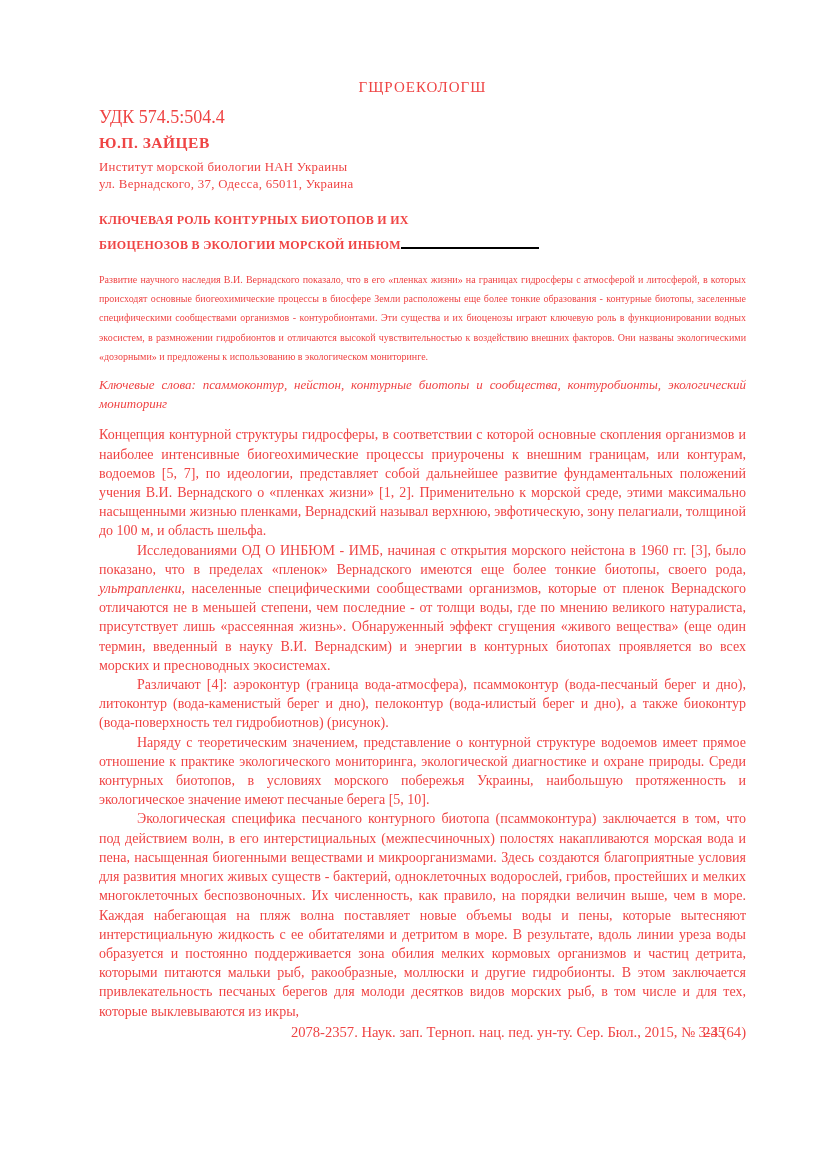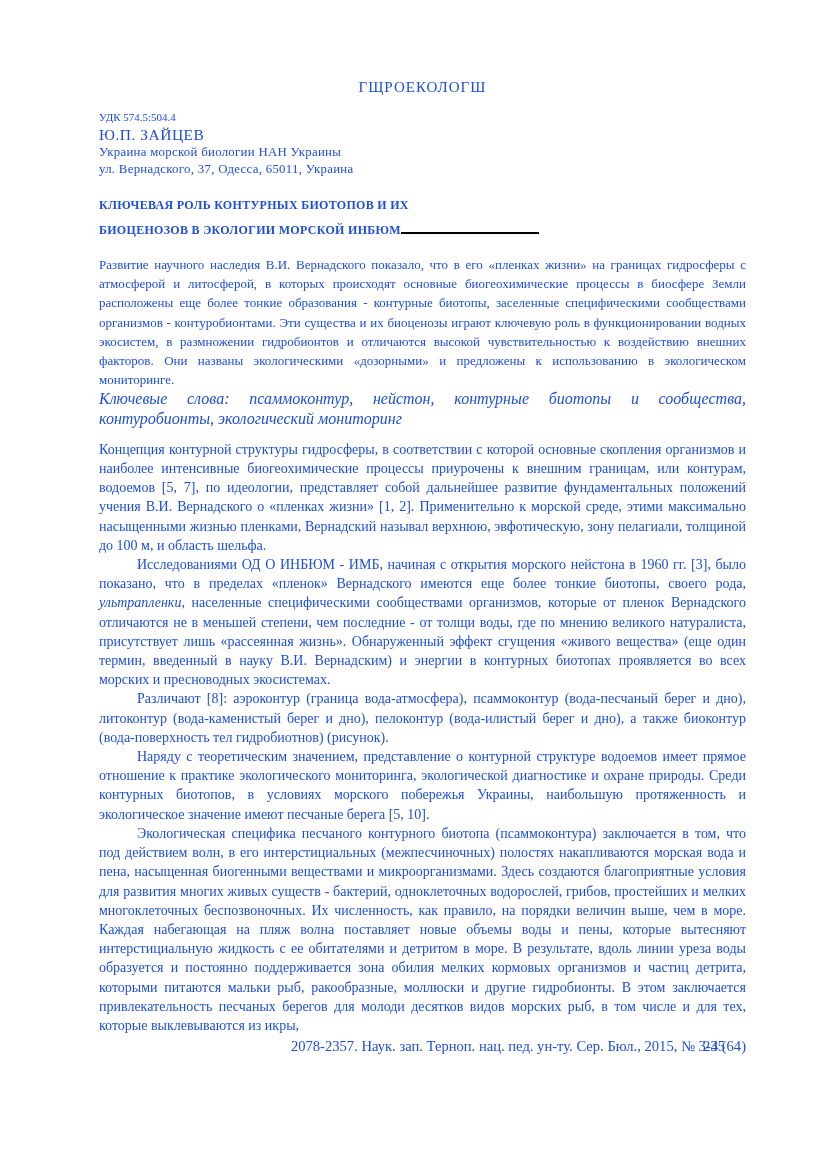--- a/index.html
+++ b/index.html
@@ -1,54 +1,55 @@
 <!DOCTYPE html>
 <html lang="ru"><head>
 <meta charset="utf-8">
 <style>
   html,body{margin:0;padding:0;background:#e8e8e8;}
   .page{
     position:relative;
     width:826px;height:1169px;
     margin:0 auto;
     background:#ffffff;
-    color:#1d4ed8;
+    color:#ef4444;
     font-family:"Liberation Serif","DejaVu Serif",serif;
     overflow:hidden;
     box-sizing:border-box;
     padding:78px 80px 0 99px;
   }
   .journal-header{
     text-align:center;
     font-size:15px;line-height:18px;
     letter-spacing:1px;
     margin-bottom:12px;
   }
-  .udk{font-size:11px;line-height:18px;margin-bottom:0;}
-  .author{font-size:15.5px;line-height:18px;letter-spacing:.5px;}
+  .udk{font-size:18px;line-height:18px;margin-bottom:8px;}
+  .author{font-size:15.5px;line-height:18px;letter-spacing:.5px;margin-bottom:7px;font-weight:bold;}
   .affiliation{font-size:12.8px;line-height:17px;letter-spacing:.3px;}
   .article-title{
     margin-top:15px;
     font-weight:bold;
     font-size:12px;line-height:25px;
     letter-spacing:.3px;
   }
   .title-underline{
     display:inline-block;
     width:138px;
     border-bottom:2px solid #000;
     height:1px;
   }
   .abstract{
     margin-top:12px;
-    font-size:13px;line-height:19.2px;
+    font-size:10px;line-height:19.2px;
     text-align:justify;
   }
   .keywords{
-    font-size:16px;line-height:19.2px;
+    margin-top:9px;
+    font-size:13px;line-height:19.2px;
     font-style:italic;
     text-align:justify;
   }
   .body-text{
     margin-top:12px;
     font-size:14px;line-height:19.2px;
     text-align:justify;
   }
   .body-text p{margin:0;}
   .body-text p.indent{text-indent:38px;}
@@ -69,37 +70,37 @@
 
 <div class="page">
 
   <div class="journal-header">ГЩРОЕКОЛОГШ</div>
 
   <div class="udk">УДК 574.5:504.4</div>
 
   <div class="author">Ю.П. ЗАЙЦЕВ</div>
 
   <div class="affiliation">
-    <div>Украина морской биологии НАН Украины</div>
+    <div>Институт морской биологии НАН Украины</div>
     <div>ул. Вернадского, 37, Одесса, 65011, Украина</div>
   </div>
 
   <div class="article-title">
     <div>КЛЮЧЕВАЯ РОЛЬ КОНТУРНЫХ БИОТОПОВ И ИХ</div>
     <div><span>БИОЦЕНОЗОВ В ЭКОЛОГИИ МОРСКОЙ ИНБЮМ</span><span class="title-underline"></span></div>
   </div>
 
   <div class="abstract">Развитие научного наследия В.И. Вернадского показало, что в его «пленках жизни» на границах гидросферы с атмосферой и литосферой, в которых происходят основные биогеохимические процессы в биосфере Земли расположены еще более тонкие образования - контурные биотопы, заселенные специфическими сообществами организмов - контуробионтами. Эти существа и их биоценозы играют ключевую роль в функционировании водных экосистем, в размножении гидробионтов и отличаются высокой чувствительностью к воздействию внешних факторов. Они названы экологическими «дозорными» и предложены к использованию в экологическом мониторинге.</div>
 
   <div class="keywords"><span>Ключевые слова:</span><span> псаммоконтур, нейстон, контурные биотопы и сообщества, контуробионты, экологический мониторинг</span></div>
 
   <div class="body-text">
     <p>Концепция контурной структуры гидросферы, в соответствии с которой основные скопления организмов и наиболее интенсивные биогеохимические процессы приурочены к внешним границам, или контурам, водоемов [5, 7], по идеологии, представляет собой дальнейшее развитие фундаментальных положений учения В.И. Вернадского о «пленках жизни» [1, 2]. Применительно к морской среде, этими максимально насыщенными жизнью пленками, Вернадский называл верхнюю, эвфотическую, зону пелагиали, толщиной до 100 м, и область шельфа.</p>
     <p class="indent"><span>Исследованиями ОД О ИНБЮМ - ИМБ, начиная с открытия морского нейстона в 1960 гг. [3], было показано, что в пределах «пленок» Вернадского имеются еще более тонкие биотопы, своего рода, </span><span class="italic-term">ультрапленки,</span><span> населенные специфическими сообществами организмов, которые от пленок Вернадского отличаются не в меньшей степени, чем последние - от толщи воды, где по мнению великого натуралиста, присутствует лишь «рассеянная жизнь». Обнаруженный эффект сгущения «живого вещества» (еще один термин, введенный в науку В.И. Вернадским) и энергии в контурных биотопах проявляется во всех морских и пресноводных экосистемах.</span></p>
-    <p class="indent">Различают [8]: аэроконтур (граница вода-атмосфера), псаммоконтур (вода-песчаный берег и дно), литоконтур (вода-каменистый берег и дно), пелоконтур (вода-илистый берег и дно), а также биоконтур (вода-поверхность тел гидробиотнов) (рисунок).</p>
+    <p class="indent">Различают [4]: аэроконтур (граница вода-атмосфера), псаммоконтур (вода-песчаный берег и дно), литоконтур (вода-каменистый берег и дно), пелоконтур (вода-илистый берег и дно), а также биоконтур (вода-поверхность тел гидробиотнов) (рисунок).</p>
     <p class="indent">Наряду с теоретическим значением, представление о контурной структуре водоемов имеет прямое отношение к практике экологического мониторинга, экологической диагностике и охране природы. Среди контурных биотопов, в условиях морского побережья Украины, наибольшую протяженность и экологическое значение имеют песчаные берега [5, 10].</p>
     <p class="indent">Экологическая специфика песчаного контурного биотопа (псаммоконтура) заключается в том, что под действием волн, в его интерстициальных (межпесчиночных) полостях накапливаются морская вода и пена, насыщенная биогенными веществами и микроорганизмами. Здесь создаются благоприятные условия для развития многих живых существ - бактерий, одноклеточных водорослей, грибов, простейших и мелких многоклеточных беспозвоночных. Их численность, как правило, на порядки величин выше, чем в море. Каждая набегающая на пляж волна поставляет новые объемы воды и пены, которые вытесняют интерстициальную жидкость с ее обитателями и детритом в море. В результате, вдоль линии уреза воды образуется и постоянно  поддерживается зона обилия мелких кормовых организмов и частиц детрита, которыми питаются мальки рыб, ракообразные, моллюски и другие гидробионты. В этом заключается привлекательность песчаных берегов для молоди десятков видов морских рыб, в том числе и для тех, которые выклевываются из икры,</p>
   </div>
 
   <div class="footer">
     <span>2078-2357. Наук. зап. Терноп. нац. пед. ун-ту. Сер. Бюл., 2015, № 3-4 (64)</span>
     <span class="page-num">235</span>
   </div>
 
 </div>

